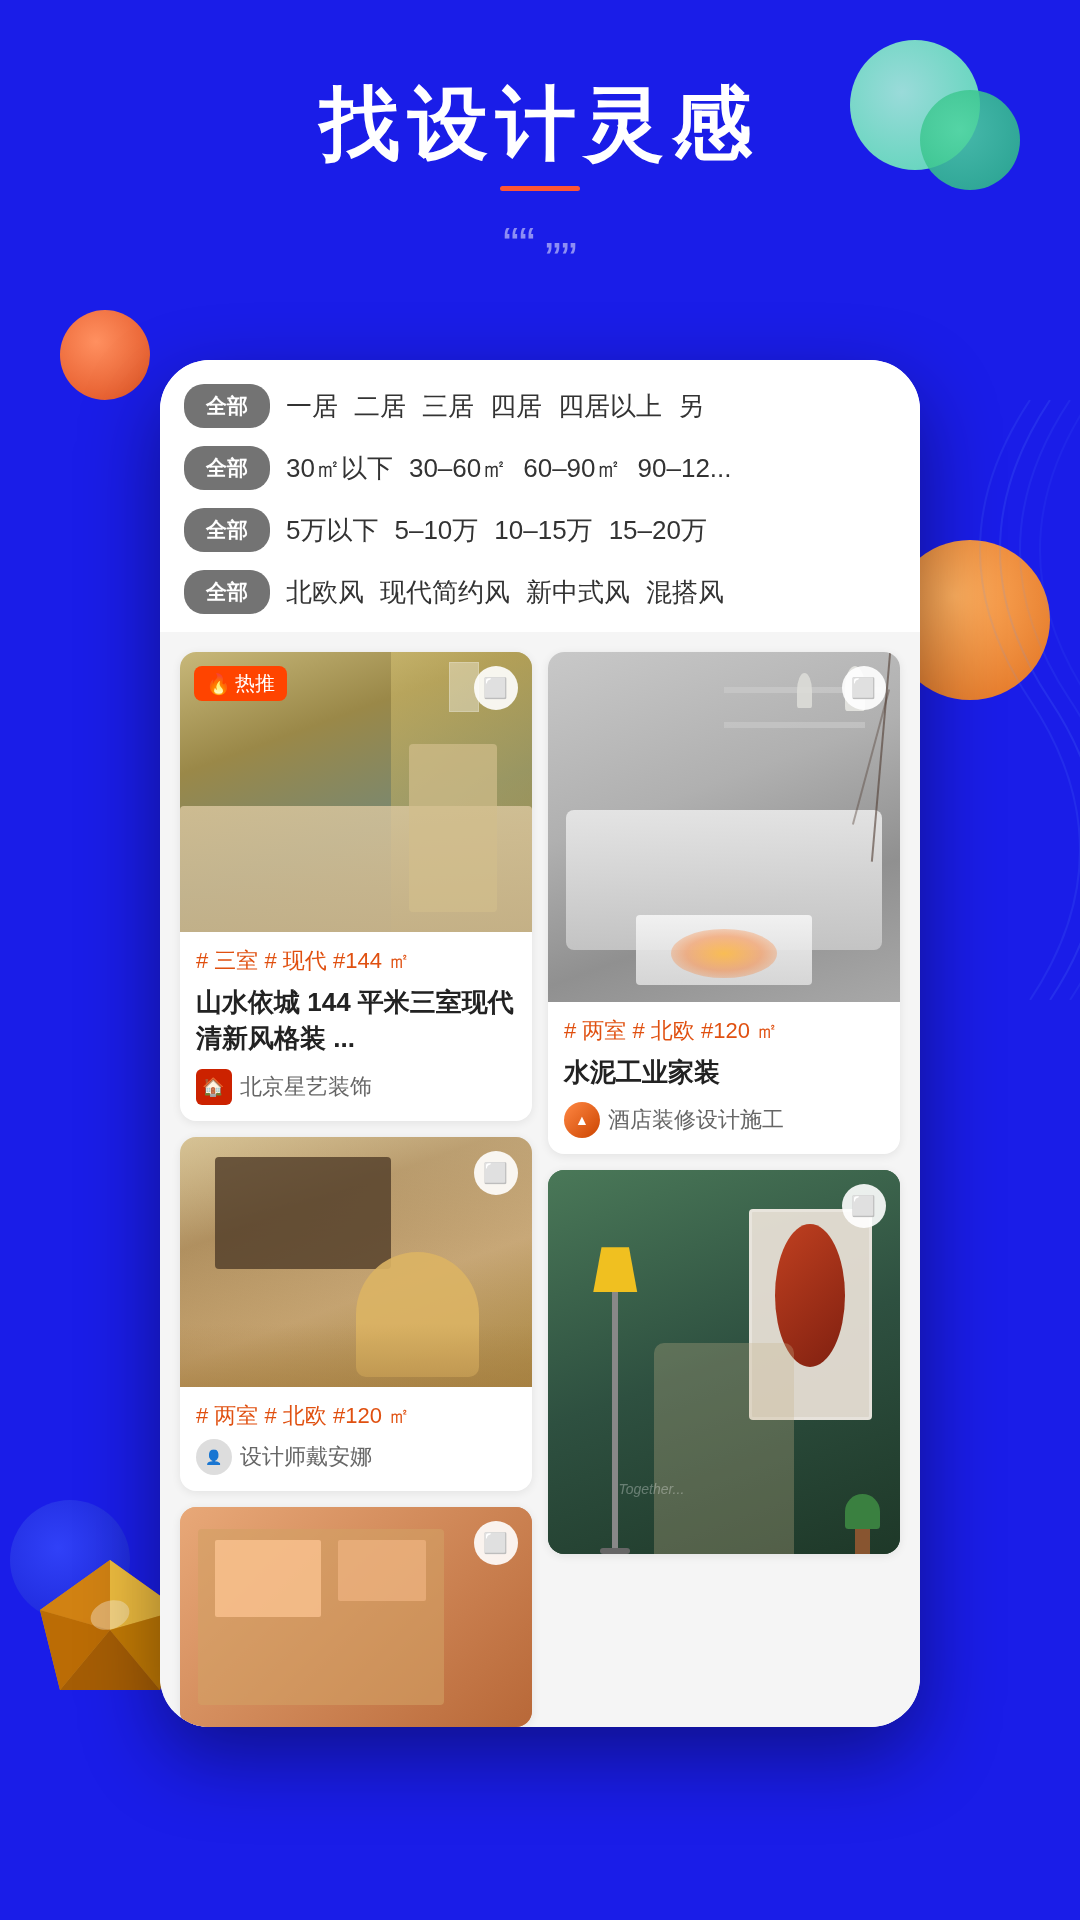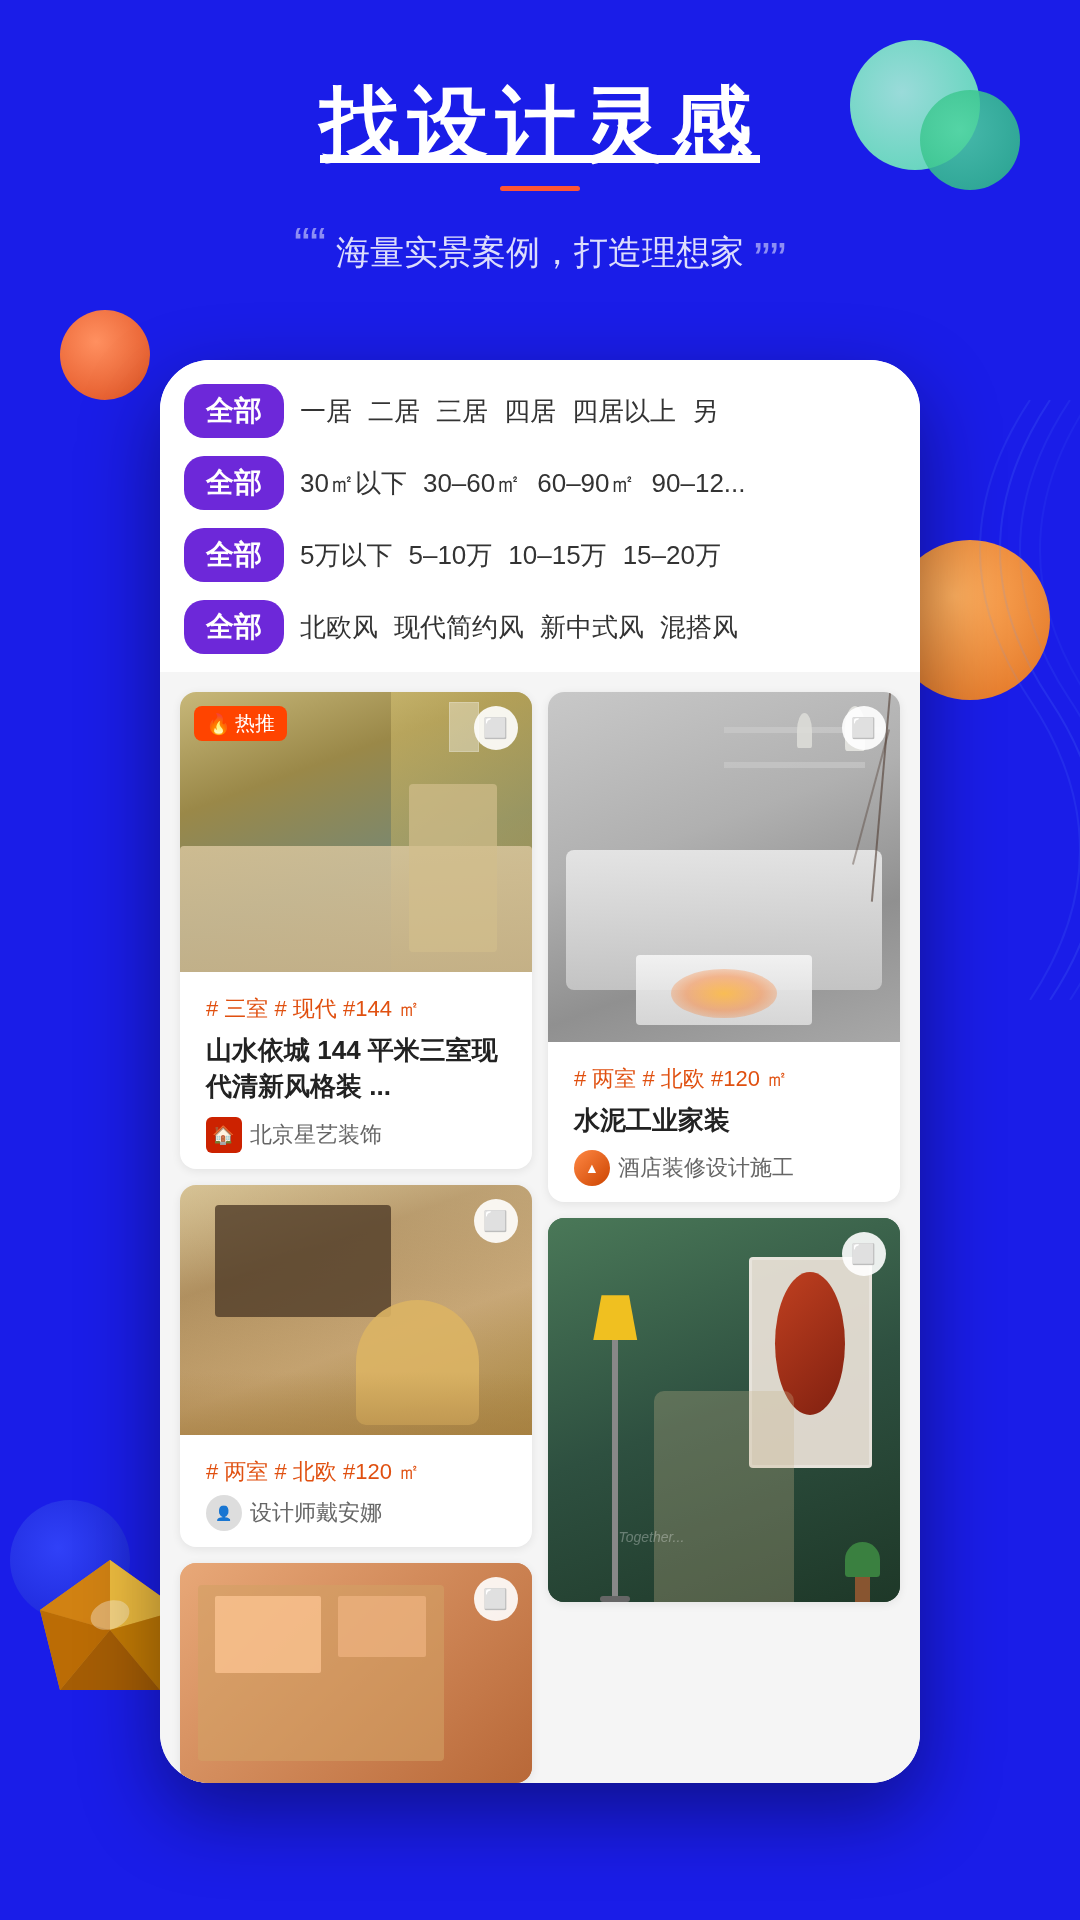--- a/index.html
+++ b/index.html
@@ -83,21 +83,20 @@
       z-index: 10;
       text-align: center;
       padding-top: 80px;
     }
     .header-title {
       font-size: 80px;
       font-weight: 900;
       color: #ffffff;
       letter-spacing: 8px;
       line-height: 1.1;
-      text-decoration: underline;
     }
     .header-underline {
       width: 80px;
       height: 5px;
       background: #ff5533;
       border-radius: 3px;
       margin: 18px auto 30px;
     }
     .header-subtitle {
       font-size: 34px;
@@ -135,25 +134,25 @@
       background: #fff;
     }
     .filter-row {
       display: flex;
       align-items: center;
       gap: 16px;
       margin-bottom: 18px;
       overflow: hidden;
     }
     .filter-tag-active {
-      background: #6d28d9;
+      background: #737373;
       color: #fff;
       border-radius: 20px;
       padding: 8px 22px;
-      font-size: 28px;
+      font-size: 21px;
       font-weight: 600;
       white-space: nowrap;
       flex-shrink: 0;
     }
     .filter-tag {
       color: #333;
       font-size: 26px;
       white-space: nowrap;
       flex-shrink: 0;
     }
@@ -203,22 +202,21 @@
       width: 44px;
       height: 44px;
       background: rgba(255,255,255,0.9);
       border-radius: 50%;
       display: flex;
       align-items: center;
       justify-content: center;
       font-size: 22px;
     }
     .card-body {
-      padding: 14px 26px 16px;
-      margin-top: 8px;
+      padding: 14px 16px 16px;
     }
     .card-tags {
       font-size: 22px;
       color: #e05010;
       margin-bottom: 8px;
       font-weight: 500;
     }
     .card-title {
       font-size: 26px;
       color: #222;
@@ -326,21 +324,20 @@
   <polygon points="160,70 140,150 90,90" fill="#c07800" opacity="0.9"></polygon>
   <polygon points="40,150 140,150 90,90" fill="#a05800" opacity="0.9"></polygon>
   <ellipse cx="90" cy="75" rx="20" ry="14" fill="rgba(255,255,255,0.35)" transform="rotate(-20, 90, 75)"></ellipse>
 </svg>
 
 <div class="header">
   <h1 class="header-title">找设计灵感</h1>
   <div class="header-underline"></div>
   <div class="header-subtitle">
     <span class="quote-left">““</span>
-    <span>海量实景案例，打造理想家</span>
     <span class="quote-right">””</span>
   </div>
 </div>
 
 <div class="phone-frame">
 
   <div class="filter-section">
 
     <div class="filter-row">
       <span class="filter-tag-active">全部</span>

